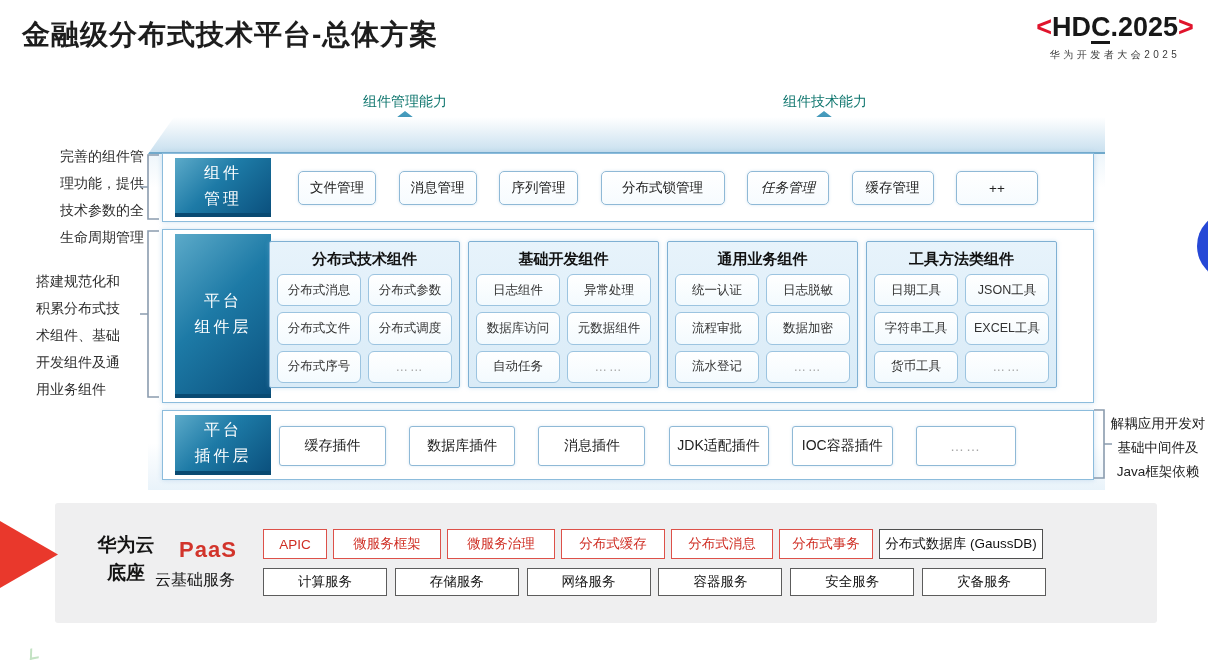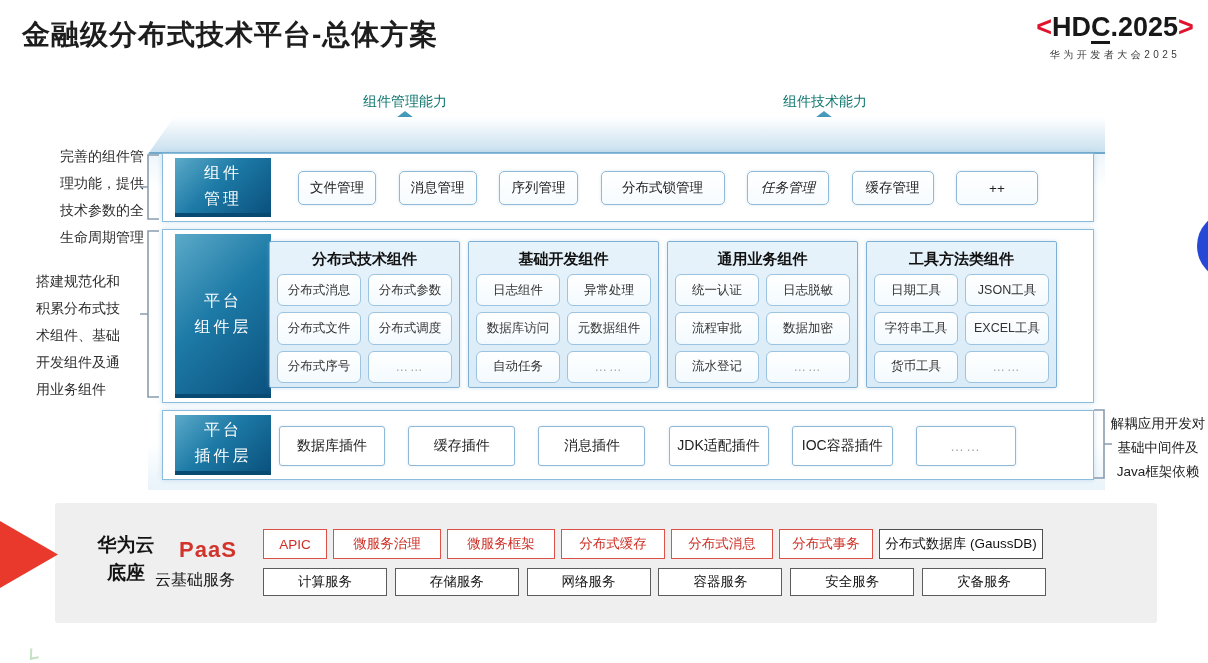--- a/index.html
+++ b/index.html
@@ -189,22 +189,22 @@
         </div>
       </div>
 
     </div>
   </div>
 
   <div class="row row3">
     <div class="row-label">平台
 插件层</div>
     <div class="r3-items">
+      <div class="r3-box" style="width:105px;">缓存插件</div>
       <div class="r3-box" style="width:104px;">数据库插件</div>
-      <div class="r3-box" style="width:105px;">缓存插件</div>
       <div class="r3-box" style="width:105px;">消息插件</div>
       <div class="r3-box" style="width:98px;">JDK适配插件</div>
       <div class="r3-box" style="width:99px;">IOC容器插件</div>
       <div class="r3-box dim" style="width:98px;">……</div>
     </div>
   </div>
 
   <svg class="bracket" style="left:1094px;top:409px;" width="20" height="70">
     <path d="M0 1 H10 V69 H0 M10 35 H18" fill="none" stroke="#8b9cae" stroke-width="1.6"></path>
   </svg>
@@ -214,22 +214,22 @@
 
   <div class="foundation"></div>
   <div class="red-arrow"></div>
   <div class="fnd-label">华为云
 底座</div>
   <div class="paas-label">PaaS</div>
   <div class="iaas-label">云基础服务</div>
 
   <div class="paas-row">
     <div class="paas-box" style="width:62px;">APIC</div>
+    <div class="paas-box" style="width:106px;">微服务框架</div>
     <div class="paas-box" style="width:106px;">微服务治理</div>
-    <div class="paas-box" style="width:106px;">微服务框架</div>
     <div class="paas-box" style="width:102px;">分布式缓存</div>
     <div class="paas-box" style="width:100px;">分布式消息</div>
     <div class="paas-box" style="width:92px;">分布式事务</div>
     <div class="paas-box gauss-box" style="width:162px;">分布式数据库 (GaussDB)</div>
   </div>
 
   <div class="iaas-row">
     <div class="iaas-box">计算服务</div>
     <div class="iaas-box">存储服务</div>
     <div class="iaas-box">网络服务</div>

